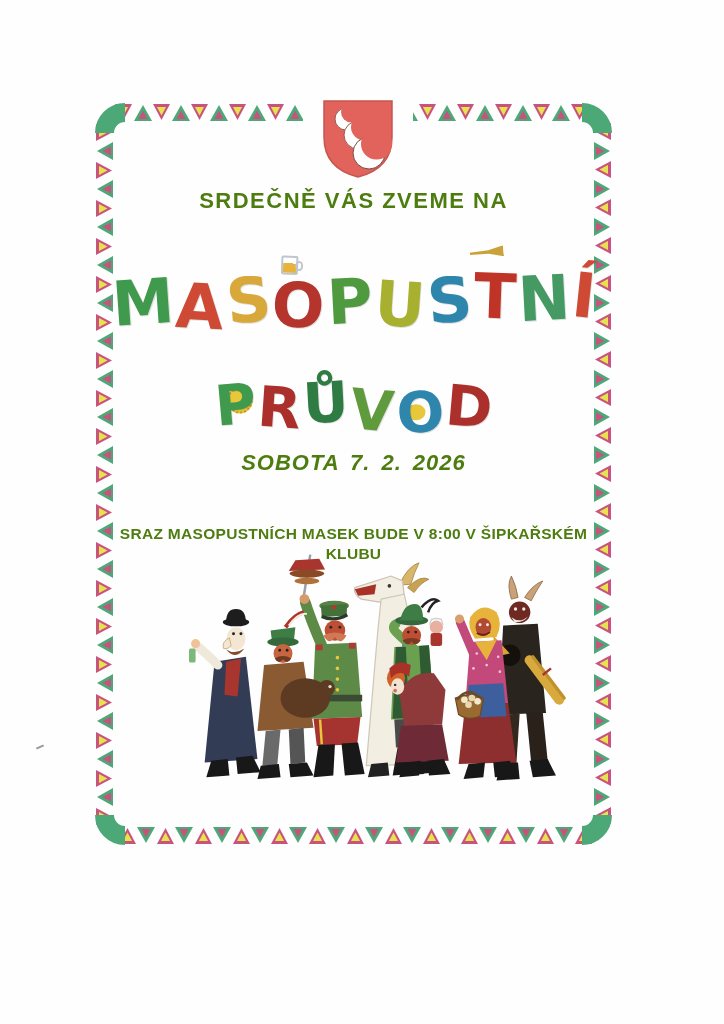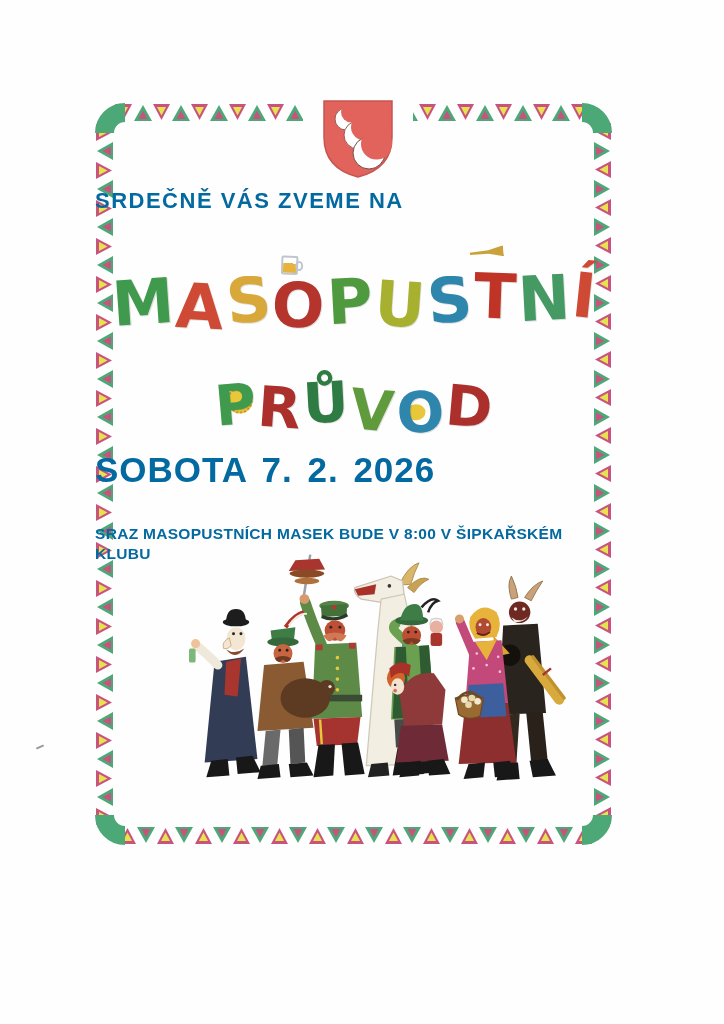--- a/index.html
+++ b/index.html
@@ -5,23 +5,23 @@
   html,body{margin:0;padding:0;}
   body{background:#ffffff;font-family:"Liberation Sans",sans-serif;}
   .page{position:relative;width:724px;height:1024px;background:#fefefe;overflow:hidden;margin:0 auto;}
 
   
   .frame{position:absolute;left:95px;top:103px;width:517px;height:742px;}
   .crest-gap{position:absolute;left:303px;top:101px;width:110px;height:22px;background:#fefefe;}
   .crest{position:absolute;left:320px;top:98px;width:76px;height:82px;}
 
   
-  .band{position:absolute;left:95px;width:517px;text-align:left;color:#0369a1;}
+  .band{position:absolute;left:95px;width:517px;text-align:center;color:#4d7c0f;}
   .invite{top:188px;font-size:22px;font-weight:bold;letter-spacing:1.5px;}
-  .date{top:450px;font-size:35px;font-weight:bold;letter-spacing:1px;word-spacing:4px;}
+  .date{top:450px;font-size:22px;font-weight:bold;letter-spacing:1px;word-spacing:4px;font-style:italic;}
   .info{top:524px;font-size:15.5px;font-weight:bold;letter-spacing:.3px;line-height:1.28;}
 
   
   .titleline{position:absolute;left:95px;width:517px;text-align:center;
     font-family:"DejaVu Sans",sans-serif;font-weight:bold;white-space:nowrap;}
   .title1{top:262px;font-size:62px;}
   .title2{top:372px;font-size:56px;}
   .titleline .letter{display:inline-block;position:relative;margin:0 1px;
     text-shadow:1px 1px 0 rgba(0,0,0,.12);}
   .deco{position:absolute;pointer-events:none;}

